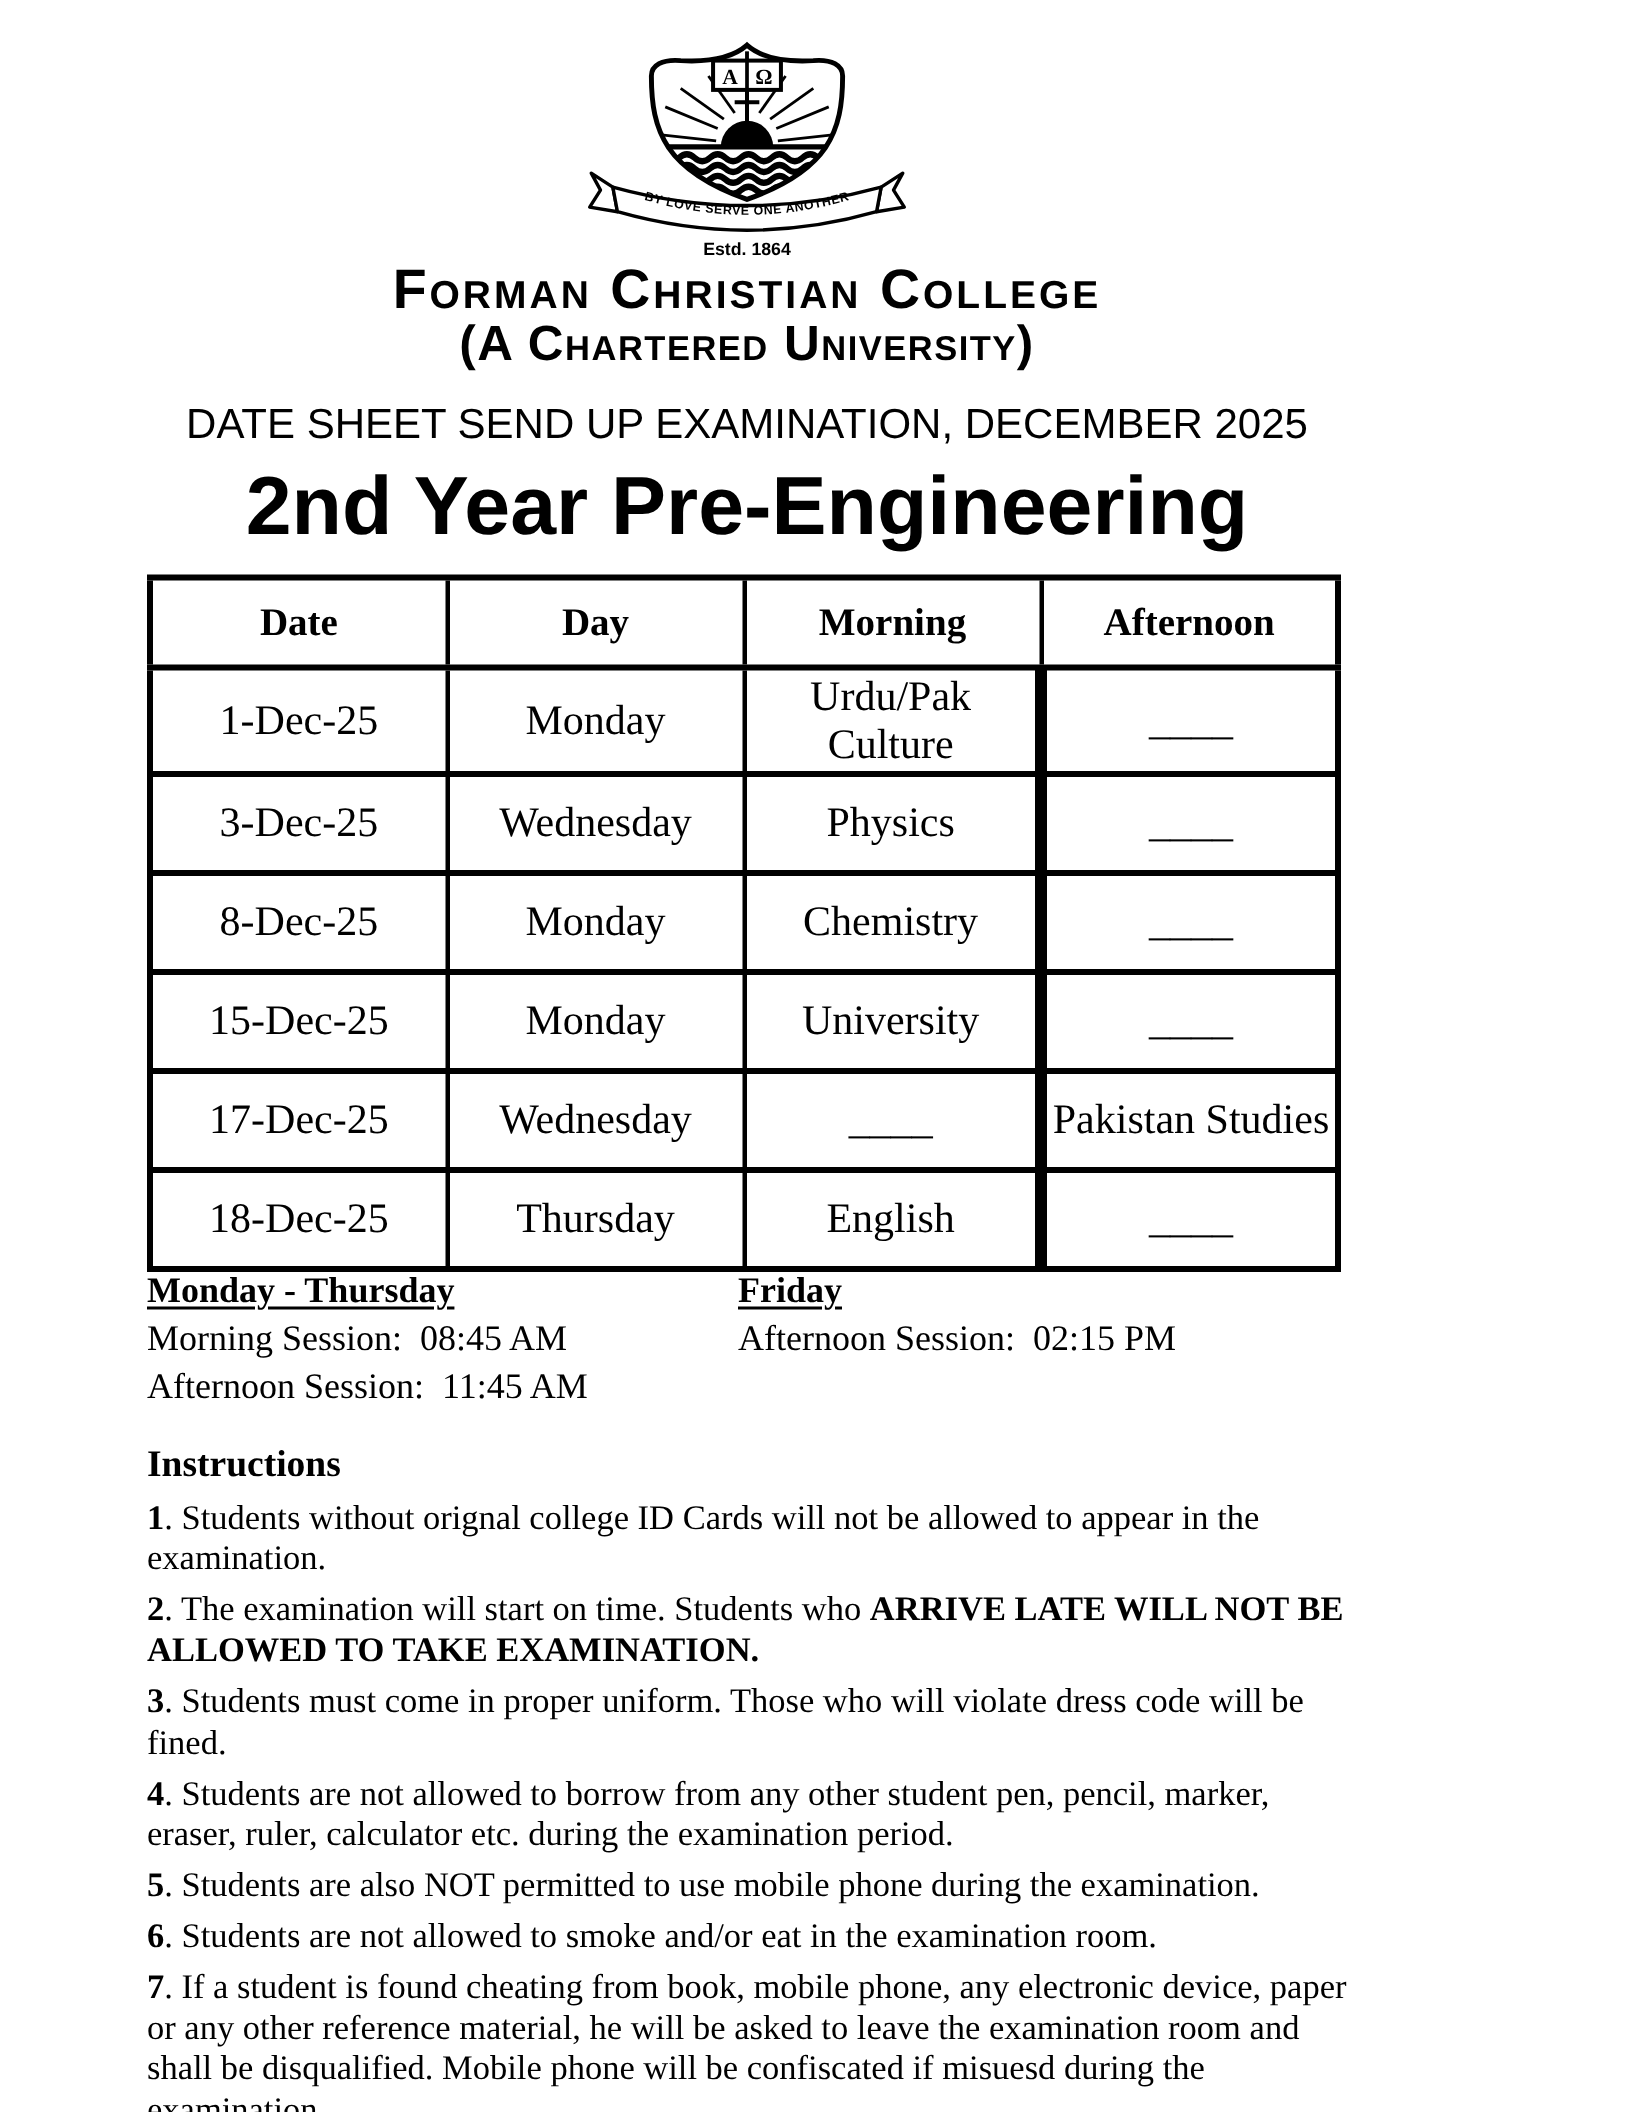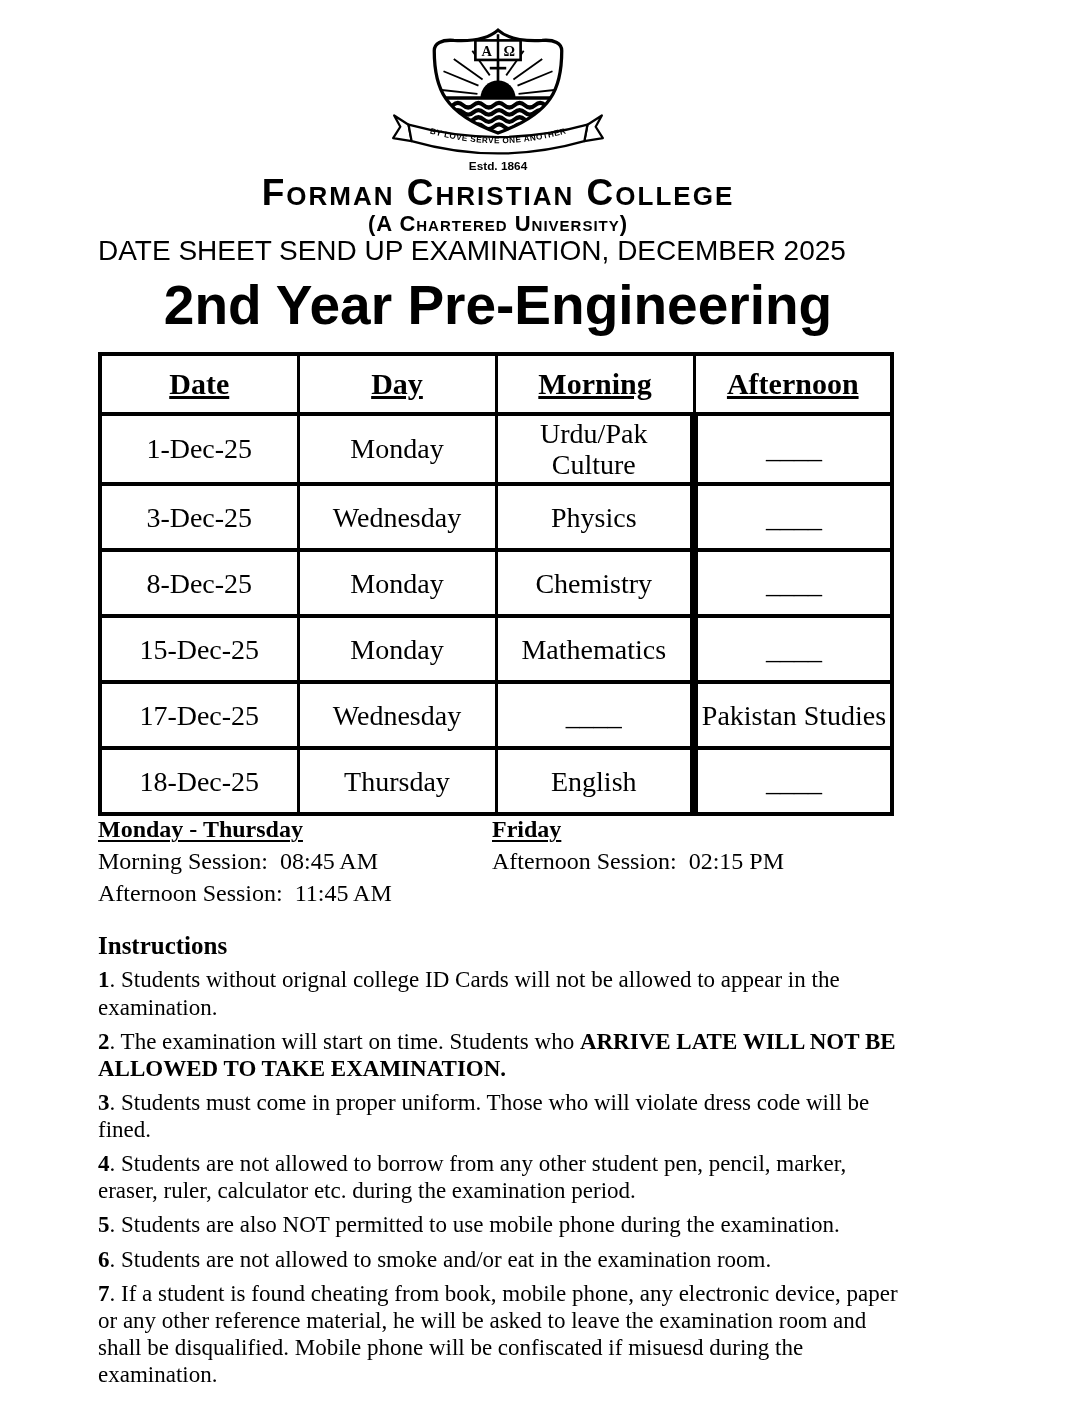--- a/index.html
+++ b/index.html
@@ -19,28 +19,28 @@
     font-family:"Liberation Sans", sans-serif;
     font-variant:small-caps;
     font-weight:bold;
     font-size:37px; letter-spacing:2px; line-height:1.0;
     margin-top:2px;
   }
   .college-sub {
     font-family:"Liberation Sans", sans-serif;
     font-variant:small-caps;
     font-weight:bold;
-    font-size:22px; letter-spacing:1px; line-height:1.05;
+    font-size:33px; letter-spacing:1px; line-height:1.05;
     margin-top:1px;
   }
 
   
   .exam-title {
     font-family:"Liberation Sans", sans-serif;
-    font-size:28px; text-align:left; 
+    font-size:28px; text-align:center; margin-top:20px;
     letter-spacing:0px; white-space:nowrap;
   }
   .program-title {
     font-family:"Liberation Sans", sans-serif;
     font-weight:bold; font-size:55px; text-align:center;
     margin:8px 0 0 0; line-height:1.1;
   }
 
   
   table.datesheet {
@@ -50,21 +50,21 @@
   }
   table.datesheet th, table.datesheet td {
     border:3px solid #000;
     border-top-width:4px; border-bottom-width:4px;
     text-align:center; vertical-align:middle;
     padding:2px 1px;
     overflow:hidden;
   }
   table.datesheet { border:4px solid #000; }
   table.datesheet th {
-    font-size:30px; font-weight:bold; height:52px;text-decoration:underline;
+    font-size:26px; font-weight:bold; height:52px;
   }
   table.datesheet td {
     font-size:28px; height:58px; line-height:1.12;
   }
   table.datesheet tbody td.col-morning { border-right-width:8px; }
   .blank-line { letter-spacing:0px; }
 
   
   .sessions { display:flex; font-size:24px; }
   .session-block { width:394px; }
@@ -178,21 +178,21 @@
           </tr>
           <tr>
             <td>8-Dec-25</td>
             <td>Monday</td>
             <td class="col-morning">Chemistry</td>
             <td><span class="blank-line">____</span></td>
           </tr>
           <tr>
             <td>15-Dec-25</td>
             <td>Monday</td>
-            <td class="col-morning">Mathematics</td>
+            <td class="col-morning">University</td>
             <td><span class="blank-line">____</span></td>
           </tr>
           <tr>
             <td>17-Dec-25</td>
             <td>Wednesday</td>
             <td class="col-morning"><span class="blank-line">____</span></td>
             <td>Pakistan Studies</td>
           </tr>
           <tr>
             <td>18-Dec-25</td>

